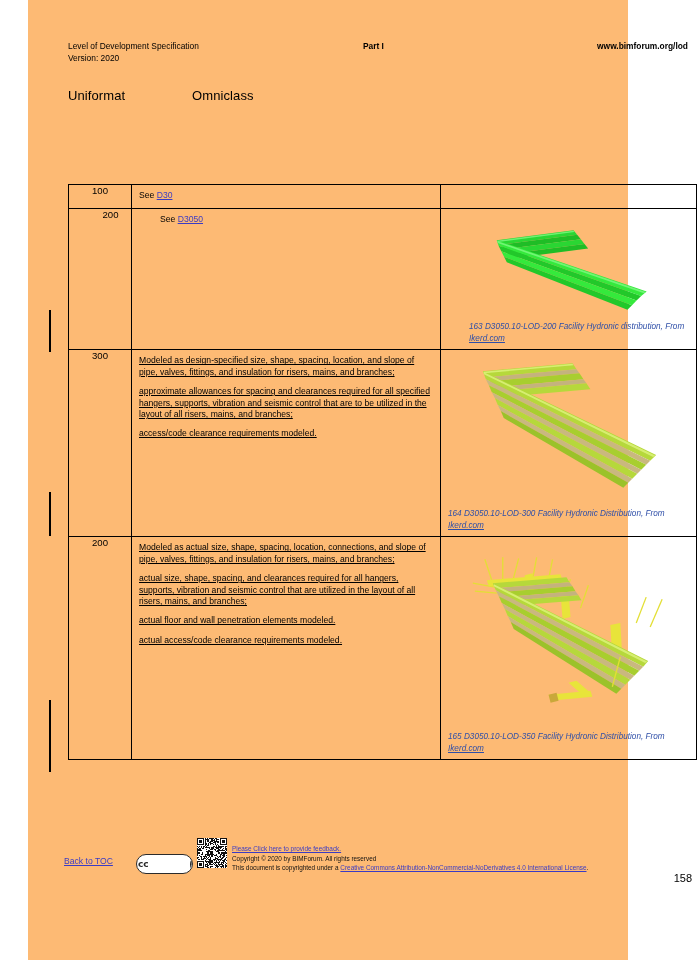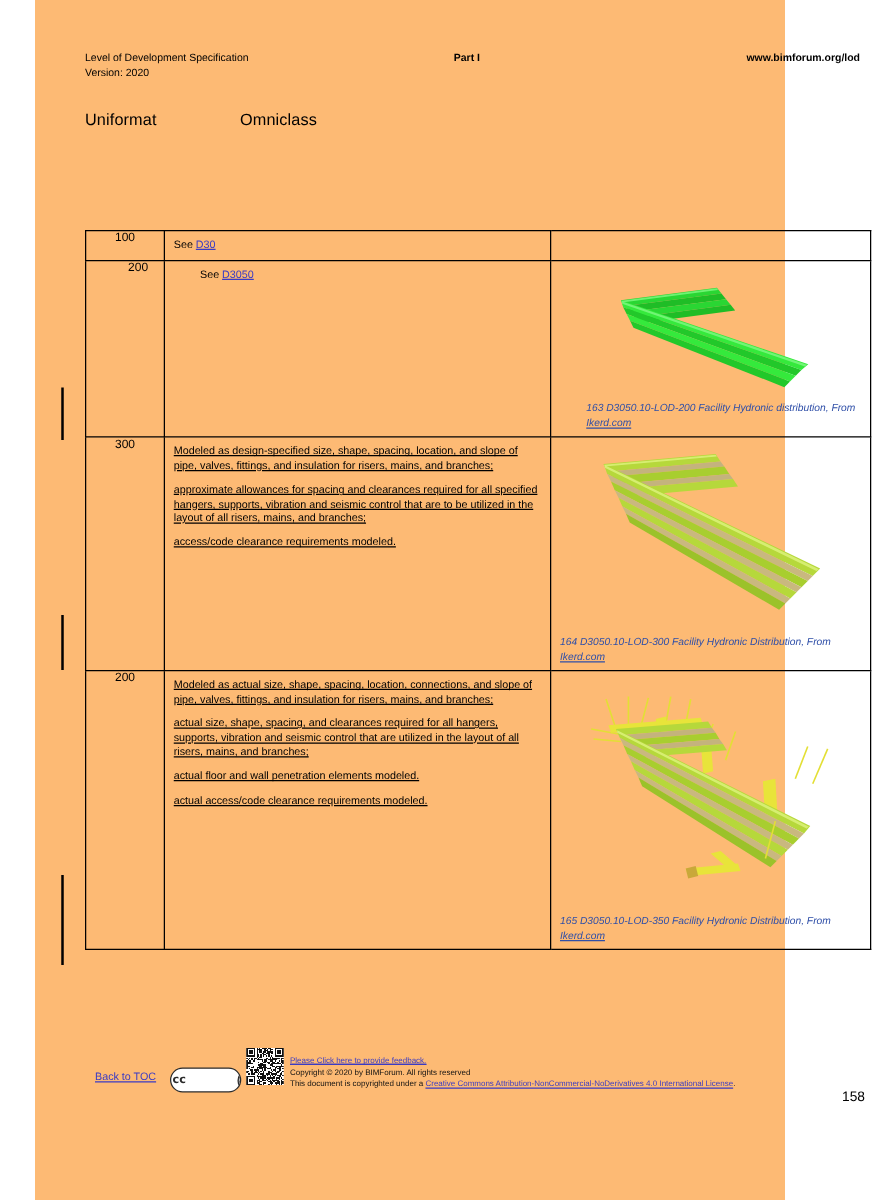--- a/index.html
+++ b/index.html
@@ -186,21 +186,21 @@
 
   
   .footer {
     position: absolute;
     left: 0; top: 836px;
     width: 700px;
     height: 56px;
   }
   .back-toc {
     position: absolute;
-    left: 48px; top: 20px;
+    left: 36px; top: 20px;
     font-size: 8.6px;
     color: #3b3bc4;
     text-decoration: underline;
   }
   .cc-badge {
     position: absolute;
     left: 108px; top: 18px;
     width: 57px; height: 20px;
     border: 1.4px solid #2b2b2b;
     border-radius: 10px;

